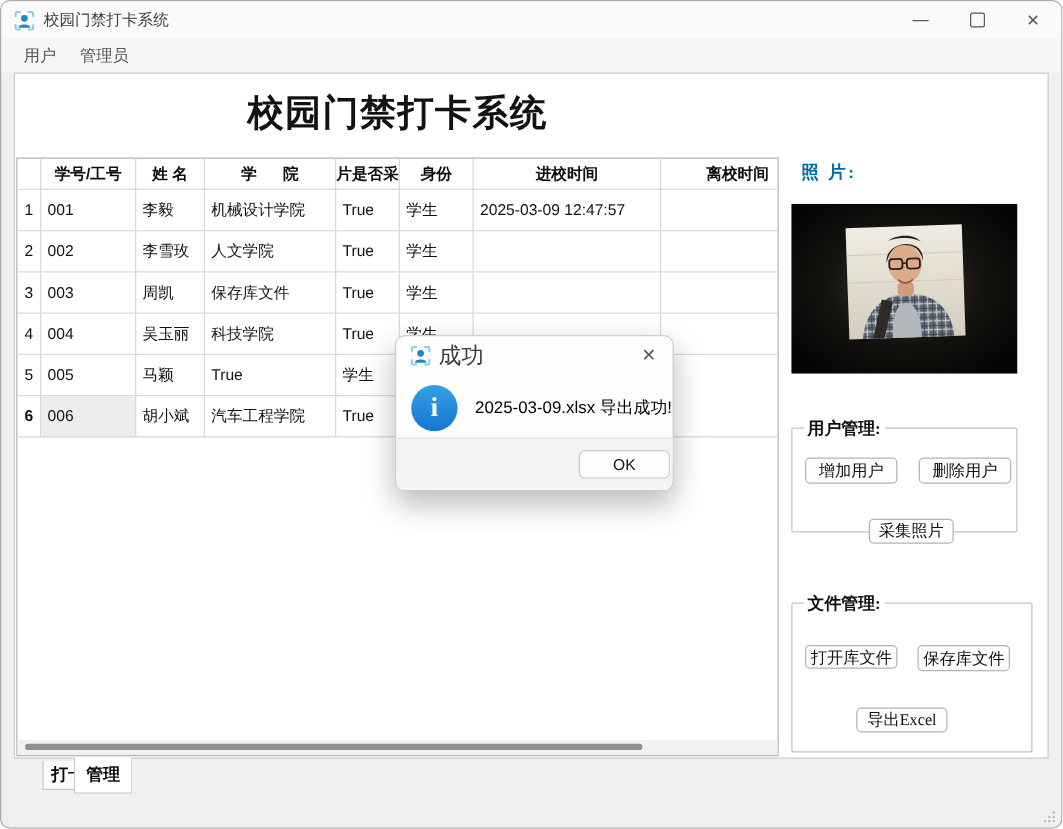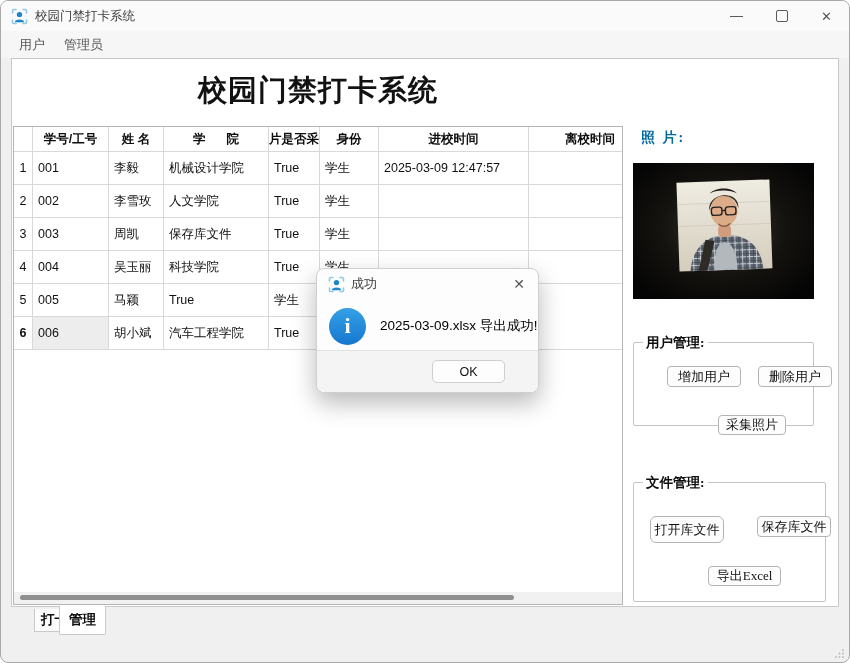--- a/index.html
+++ b/index.html
@@ -44,46 +44,46 @@
   
   .side-label{position:absolute;font-family:"Liberation Serif","DejaVu Serif",serif;
               font-weight:bold;font-size:14px;color:#0369a1;letter-spacing:2px;}
   .photo{position:absolute;left:632px;top:162px;width:181px;height:136px;}
   .groupbox{position:absolute;border:1px solid #c3c3c3;border-radius:2px;box-sizing:border-box;}
   .gb-title{position:absolute;top:-9px;left:9px;background:#ffffff;padding:0 3px;
             font-family:"Liberation Serif","DejaVu Serif",serif;font-weight:bold;
             font-size:13.5px;color:#0d0d0d;}
   .btn{position:absolute;background:#fdfdfd;border:1px solid #b4b4b4;border-radius:4px;
        font-size:13px;color:#111;display:flex;align-items:center;justify-content:center;
-       box-sizing:border-box;font-family:"Liberation Serif","DejaVu Serif",serif;margin-left:23px;}
+       box-sizing:border-box;font-family:"Liberation Serif","DejaVu Serif",serif;}
   
   .tab{position:absolute;background:#ffffff;border:1px solid #c9c9c9;box-sizing:border-box;
        display:flex;align-items:center;justify-content:center;font-size:13.5px;color:#0d0d0d;
        font-weight:bold;}
   .tab.inactive{left:33px;top:608px;width:41px;height:23px;border-top:none;background:#fcfcfc;}
   .tab.active{left:58px;top:605px;width:47px;height:29px;border-top:none;
               border-bottom-left-radius:2px;border-bottom-right-radius:2px;}
   
   .dialog{position:absolute;left:315px;top:267px;width:223px;height:125px;background:#fdfdfd;
           border:1px solid #cfcfcf;border-radius:8px;box-shadow:0 10px 24px rgba(0,0,0,.28);
           z-index:10;box-sizing:border-box;overflow:hidden;}
   .dlg-titlebar{position:absolute;left:0;top:0;right:0;height:30px;display:flex;align-items:center;}
-  .dlg-title{font-size:13px;color:#3a3a3a;margin-left:6px;}
+  .dlg-title{font-size:18px;color:#3a3a3a;margin-left:6px;}
   .dlg-close{position:absolute;right:10px;top:6px;width:18px;height:18px;display:flex;
              align-items:center;justify-content:center;font-size:14px;color:#555;}
   .dlg-body{position:absolute;left:0;top:30px;right:0;height:54px;display:flex;align-items:center;}
   .info-circle{width:37px;height:37px;border-radius:50%;margin-left:12px;flex:0 0 auto;
                background:linear-gradient(180deg,#35a0e6 0%,#1577cf 100%);
                display:flex;align-items:center;justify-content:center;}
   .info-i{color:#ffffff;font-family:"Liberation Serif","DejaVu Serif",serif;
           font-size:22px;font-weight:bold;line-height:1;}
   .dlg-msg{font-size:13.5px;color:#000000;margin-left:14px;white-space:nowrap;}
   .dlg-footer{position:absolute;left:0;bottom:0;right:0;height:41px;background:#f4f4f4;
               border-top:1px solid #e3e3e3;}
-  .ok-btn{position:absolute;right:33px;top:9px;width:73px;height:23px;background:#fdfdfd;
+  .ok-btn{position:absolute;right:2px;top:9px;width:73px;height:23px;background:#fdfdfd;
           border:1px solid #cfcfcf;border-radius:5px;font-size:12.5px;color:#111;
           display:flex;align-items:center;justify-content:center;box-sizing:border-box;}
   .grip{position:absolute;right:4px;bottom:4px;}
 </style>
 </head>
 <body>
 
 <div class="window">
 
   <div class="titlebar">
@@ -238,21 +238,21 @@
   <div class="groupbox" style="left:632px;top:341px;width:181px;height:84px;">
     <span class="gb-title">用户管理:</span>
   </div>
   <div class="btn" style="left:643px;top:365px;width:74px;height:21px;">增加用户</div>
   <div class="btn" style="left:734px;top:365px;width:74px;height:21px;">删除用户</div>
   <div class="btn" style="left:694px;top:414px;width:68px;height:20px;">采集照片</div>
 
   <div class="groupbox" style="left:632px;top:481px;width:193px;height:120px;">
     <span class="gb-title">文件管理:</span>
   </div>
-  <div class="btn" style="left:626px;top:515px;width:74px;height:27px;border-radius:6px;">打开库文件</div>
+  <div class="btn" style="left:643px;top:515px;width:74px;height:19px;">打开库文件</div>
   <div class="btn" style="left:733px;top:515px;width:74px;height:21px;">保存库文件</div>
   <div class="btn" style="left:684px;top:565px;width:73px;height:20px;">导出Excel</div>
 
   <div class="tab inactive">打卡</div>
   <div class="tab active">管理</div>
 
   <svg class="grip" width="10" height="10" viewBox="0 0 10 10">
     <circle cx="8" cy="2" r="1" fill="#bdbdbd"></circle>
       <circle cx="8" cy="5.5" r="1" fill="#bdbdbd"></circle>
     <circle cx="8" cy="9" r="1" fill="#bdbdbd"></circle>

